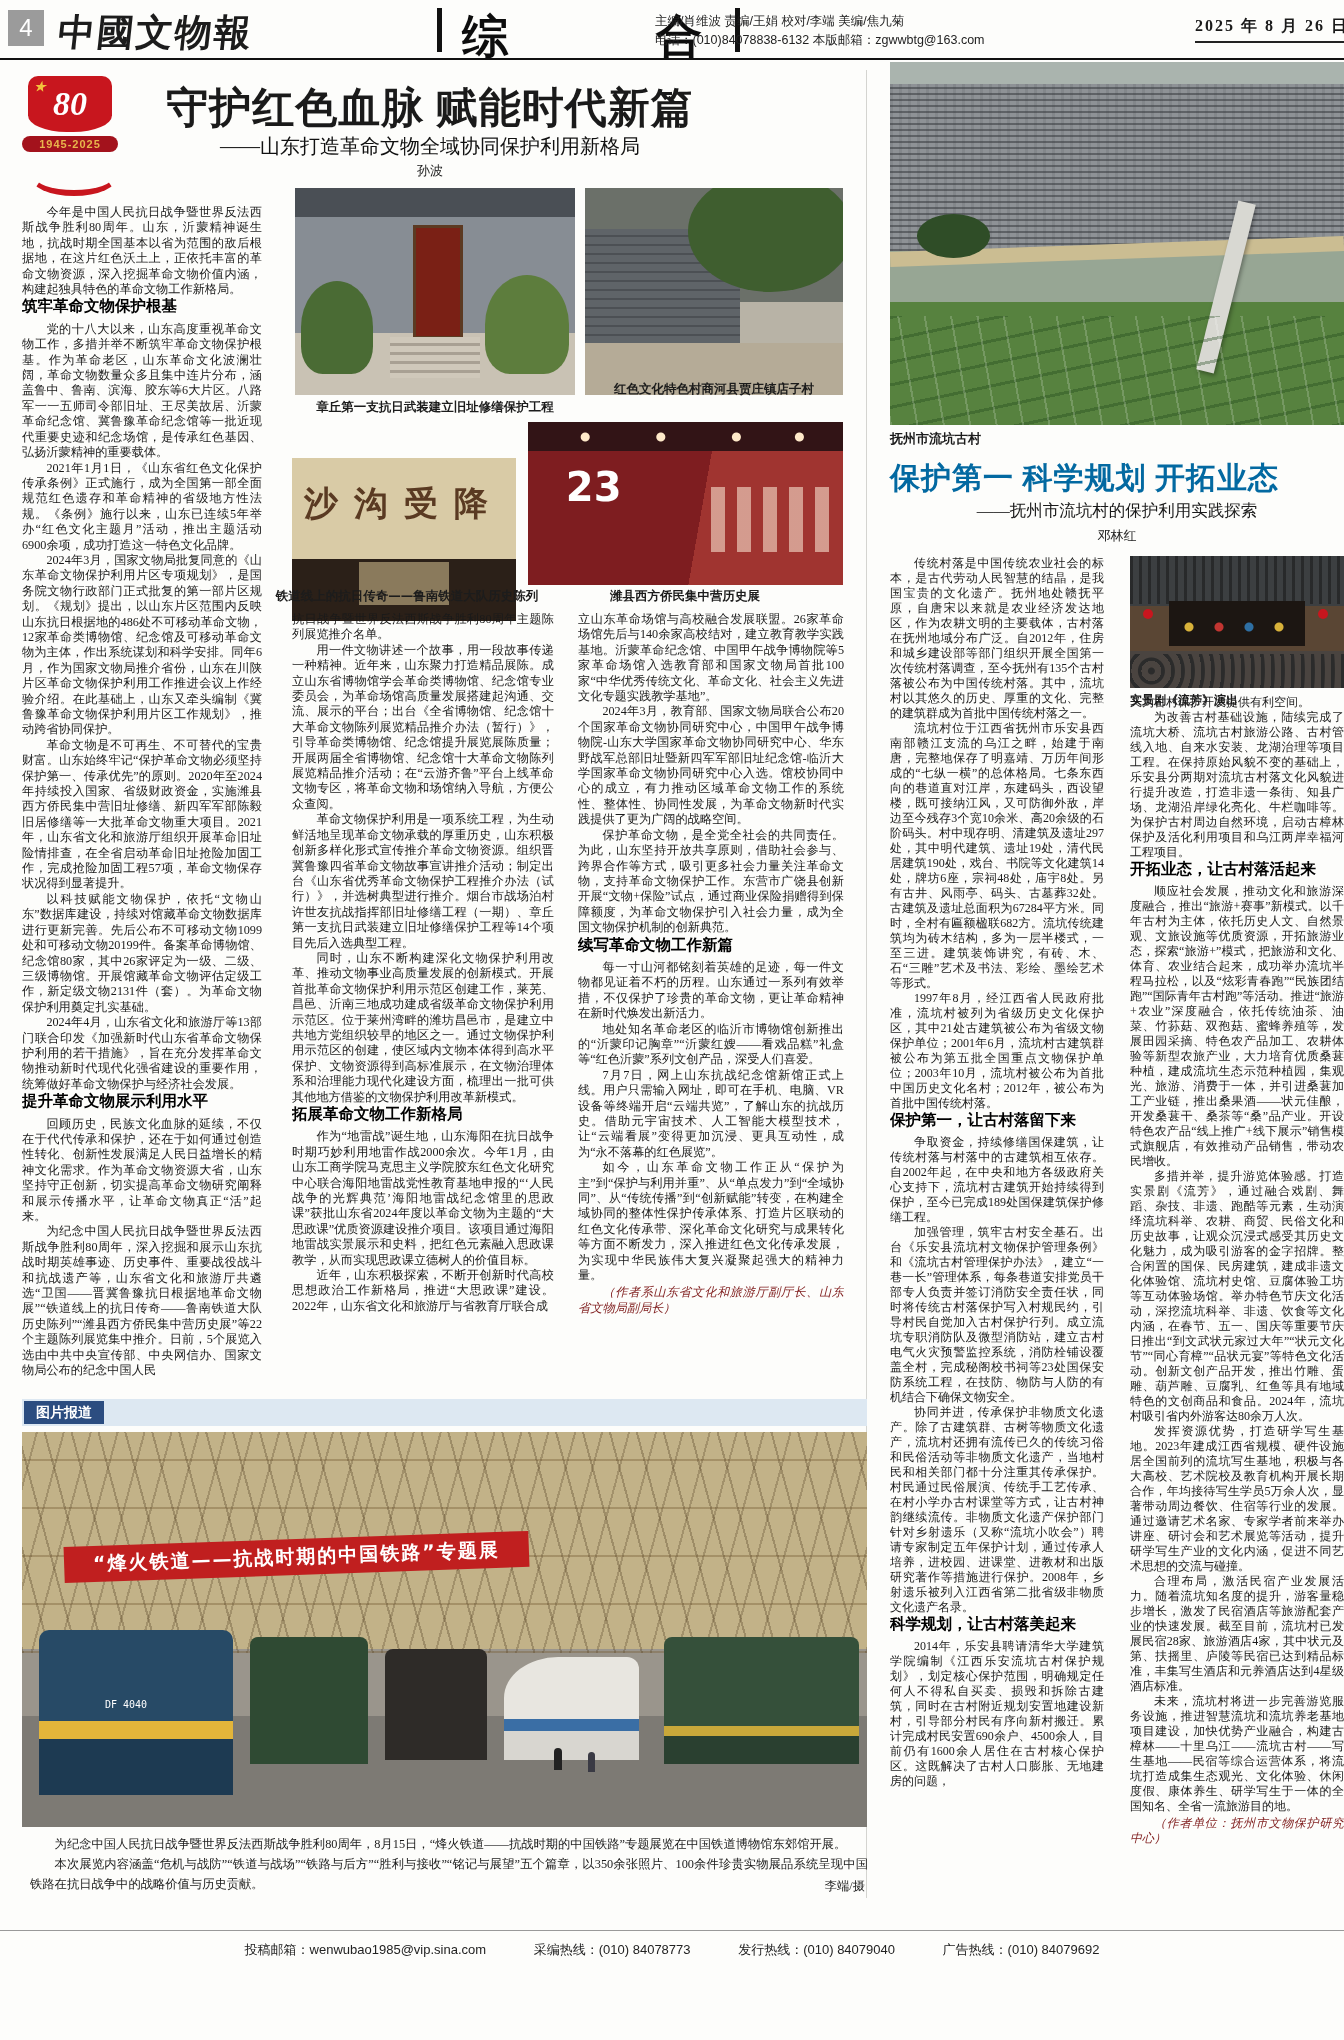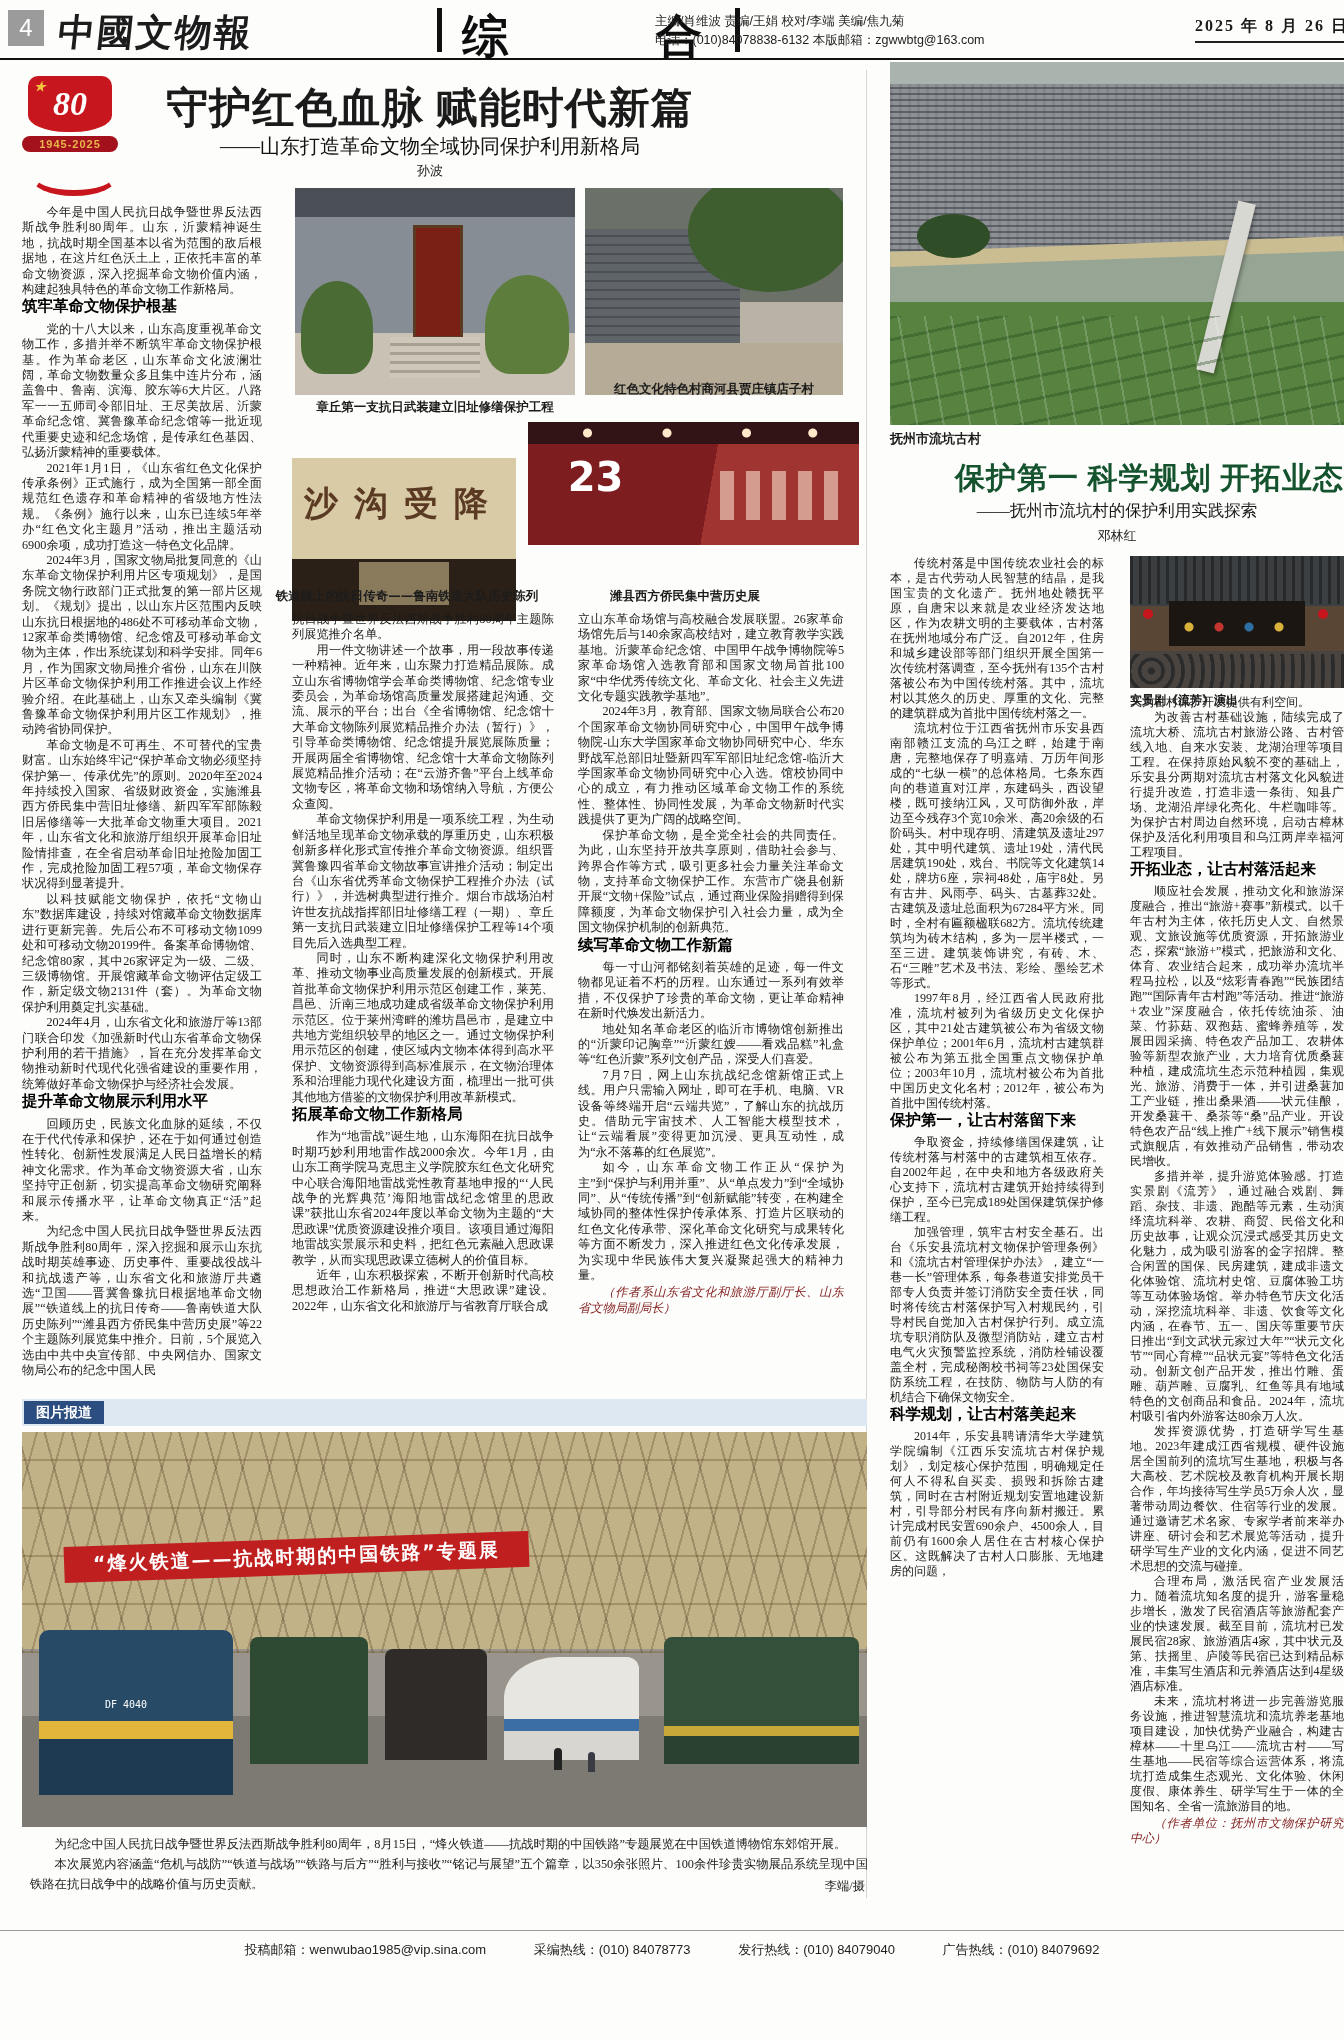--- a/index.html
+++ b/index.html
@@ -25,22 +25,22 @@
   .main-col{font-size:12.2px;line-height:15.4px;}
   .right-col{font-size:12px;line-height:15px;}
   .para{text-indent:2em;text-align:justify;margin:0;}
   .cont{text-indent:0;}
   .subhead{font-family:"DejaVu Sans","Liberation Sans",sans-serif;font-weight:bold;
            font-size:15.5px;margin:2px 0 7px 0;color:#000000;text-indent:0;}
   .author{font-style:italic;text-indent:2em;text-align:justify;margin-top:2px;color:#7f1d1d;}
   .cap{font-family:"DejaVu Sans","Liberation Sans",sans-serif;font-weight:bold;
        font-size:12.5px;color:#1c1c1c;text-align:center;white-space:nowrap;}
   .cap-r{text-align:left;}
-  .rheadline{font-size:30px;font-weight:bold;text-align:right;letter-spacing:1px;
-             color:#14532d;white-space:nowrap;}
+  .rheadline{font-size:30px;font-weight:bold;text-align:left;letter-spacing:1px;
+             color:#0369a1;white-space:nowrap;}
   .rsubtitle{font-size:16.5px;text-align:center;white-space:nowrap;}
   
   .ph{overflow:hidden;}
   .vrule{background:#d4d4d0;width:1px;}
   
   .band{background:#dde8f2;}
   .plabel{background:#2c4d80;color:#fff;font-family:"DejaVu Sans","Liberation Sans",sans-serif;
           font-weight:bold;font-size:14px;display:flex;align-items:center;justify-content:center;}
   .pcaption{font-size:12.3px;line-height:20px;}
   .photographer{font-size:12.3px;text-align:right;}
@@ -108,21 +108,21 @@
     <div class="abs" style="left:0;top:75%;width:100%;height:25%;background:#b5ab97;"></div>
   </div>
   <div class="abs cap" style="left:585px;top:381px;width:258px;">红色文化特色村商河县贾庄镇店子村</div>
 
   <div class="abs ph" style="left:292px;top:422px;width:224px;height:163px;background:linear-gradient(#d9cba6 0 62%,#2b2018 62% 100%);margin-top:36px;">
     <div class="abs plaque" style="left:0;top:14%;width:100%;text-align:center;">沙沟受降</div>
     <div class="abs" style="left:30%;top:64%;width:40%;height:26%;background:#8a7a5c;"></div>
   </div>
   <div class="abs cap" style="left:262px;top:588px;width:290px;">铁道线上的抗日传奇——鲁南铁道大队历史陈列</div>
 
-  <div class="abs ph" style="left:528px;top:422px;width:315px;height:123px;background:linear-gradient(100deg,#7e1d20 0 55%,#a03430 55% 100%);padding-left:16px;">
+  <div class="abs ph" style="left:528px;top:422px;width:315px;height:163px;background:linear-gradient(100deg,#7e1d20 0 55%,#a03430 55% 100%);">
     <div class="abs" style="left:0;top:0;width:100%;height:18%;background:#321416;"></div>
     <div class="abs" style="left:10%;top:4%;width:80%;height:10%;
          background:radial-gradient(circle at 10% 50%,#ffe9c9 0 4px,transparent 5px),radial-gradient(circle at 40% 50%,#ffe9c9 0 4px,transparent 5px),radial-gradient(circle at 70% 50%,#ffe9c9 0 4px,transparent 5px),radial-gradient(circle at 95% 50%,#ffe9c9 0 4px,transparent 5px);"></div>
     <div class="abs" style="left:12%;top:26%;color:#fff;font-weight:bold;font-size:40px;font-family:'DejaVu Sans',sans-serif;">23</div>
     <div class="abs" style="left:58%;top:40%;width:38%;height:40%;background:repeating-linear-gradient(90deg,rgba(255,240,220,.55) 0 14px,rgba(160,40,40,.0) 14px 26px);"></div>
   </div>
   <div class="abs cap" style="left:560px;top:588px;width:250px;">潍县西方侨民集中营历史展</div>
 
   <div class="abs colflow main-col" style="left:22px;top:205px;width:240px;height:1188px;">
       <div class="para">今年是中国人民抗日战争暨世界反法西斯战争胜利80周年。山东，沂蒙精神诞生地，抗战时期全国基本以省为范围的敌后根据地，在这片红色沃土上，正依托丰富的革命文物资源，深入挖掘革命文物价值内涵，构建起独具特色的革命文物工作新格局。</div>
@@ -173,20 +173,21 @@
   <div class="abs rsubtitle" style="left:890px;top:500px;width:454px;">——抚州市流坑村的保护利用实践探索</div>
   <div class="abs byline" style="left:890px;top:527px;width:454px;">邓林红</div>
 
   <div class="abs colflow right-col" style="left:890px;top:556px;width:214px;height:1330px;">
       <div class="para">传统村落是中国传统农业社会的标本，是古代劳动人民智慧的结晶，是我国宝贵的文化遗产。抚州地处赣抚平原，自唐宋以来就是农业经济发达地区，作为农耕文明的主要载体，古村落在抚州地域分布广泛。自2012年，住房和城乡建设部等部门组织开展全国第一次传统村落调查，至今抚州有135个古村落被公布为中国传统村落。其中，流坑村以其悠久的历史、厚重的文化、完整的建筑群成为首批中国传统村落之一。</div>
       <div class="para">流坑村位于江西省抚州市乐安县西南部赣江支流的乌江之畔，始建于南唐，完整地保存了明嘉靖、万历年间形成的“七纵一横”的总体格局。七条东西向的巷道直对江岸，东建码头，西设望楼，既可接纳江风，又可防御外敌，岸边至今残存3个宽10余米、高20余级的石阶码头。村中现存明、清建筑及遗址297处，其中明代建筑、遗址19处，清代民居建筑190处，戏台、书院等文化建筑14处，牌坊6座，宗祠48处，庙宇8处。另有古井、风雨亭、码头、古墓葬32处。古建筑及遗址总面积为67284平方米。同时，全村有匾额楹联682方。流坑传统建筑均为砖木结构，多为一层半楼式，一至三进。建筑装饰讲究，有砖、木、石“三雕”艺术及书法、彩绘、墨绘艺术等形式。</div>
       <div class="para">1997年8月，经江西省人民政府批准，流坑村被列为省级历史文化保护区，其中21处古建筑被公布为省级文物保护单位；2001年6月，流坑村古建筑群被公布为第五批全国重点文物保护单位；2003年10月，流坑村被公布为首批中国历史文化名村；2012年，被公布为首批中国传统村落。</div>
       <div class="subhead">保护第一，让古村落留下来</div>
       <div class="para">争取资金，持续修缮国保建筑，让传统村落与村落中的古建筑相互依存。自2002年起，在中央和地方各级政府关心支持下，流坑村古建筑开始持续得到保护，至今已完成189处国保建筑保护修缮工程。</div>
       <div class="para">加强管理，筑牢古村安全基石。出台《乐安县流坑村文物保护管理条例》和《流坑古村管理保护办法》，建立“一巷一长”管理体系，每条巷道安排党员干部专人负责并签订消防安全责任状，同时将传统古村落保护写入村规民约，引导村民自觉加入古村保护行列。成立流坑专职消防队及微型消防站，建立古村电气火灾预警监控系统，消防栓铺设覆盖全村，完成秘阁校书祠等23处国保安防系统工程，在技防、物防与人防的有机结合下确保文物安全。</div>
+      <div class="para">协同并进，传承保护非物质文化遗产。除了古建筑群、古树等物质文化遗产，流坑村还拥有流传已久的传统习俗和民俗活动等非物质文化遗产，当地村民和相关部门都十分注重其传承保护。村民通过民俗展演、传统手工艺传承、在村小学办古村课堂等方式，让古村神韵继续流传。非物质文化遗产保护部门针对乡射遗乐（又称“流坑小吹会”）聘请专家制定五年保护计划，通过传承人培养，进校园、进课堂、进教材和出版研究著作等措施进行保护。2008年，乡射遗乐被列入江西省第二批省级非物质文化遗产名录。</div>
       <div class="subhead">科学规划，让古村落美起来</div>
       <div class="para">2014年，乐安县聘请清华大学建筑学院编制《江西乐安流坑古村保护规划》，划定核心保护范围，明确规定任何人不得私自买卖、损毁和拆除古建筑，同时在古村附近规划安置地建设新村，引导部分村民有序向新村搬迁。累计完成村民安置690余户、4500余人，目前仍有1600余人居住在古村核心保护区。这既解决了古村人口膨胀、无地建房的问题，</div>
     </div>
 
   <div class="abs ph" style="left:1130px;top:556px;width:214px;height:132px;background:linear-gradient(#3c3f41 0 38%,#5a4634 38% 72%,#4a4440 72% 100%);">
     <div class="abs" style="left:0;top:0;width:100%;height:36%;background:repeating-linear-gradient(90deg,rgba(20,20,20,.5) 0 3px,transparent 3px 9px);"></div>
     <div class="abs" style="left:18%;top:34%;width:64%;height:34%;background:#1c1612;"></div>
     <div class="abs" style="left:22%;top:44%;width:56%;height:20%;
          background:radial-gradient(circle at 10% 50%,#d8b23a 0 4px,transparent 5px),radial-gradient(circle at 35% 50%,#c23531 0 4px,transparent 5px),radial-gradient(circle at 60% 50%,#2e6fa3 0 4px,transparent 5px),radial-gradient(circle at 85% 50%,#d8b23a 0 4px,transparent 5px);"></div>
     <div class="abs" style="left:6%;top:40%;width:10px;height:10px;background:#c8161e;border-radius:50%;"></div>

